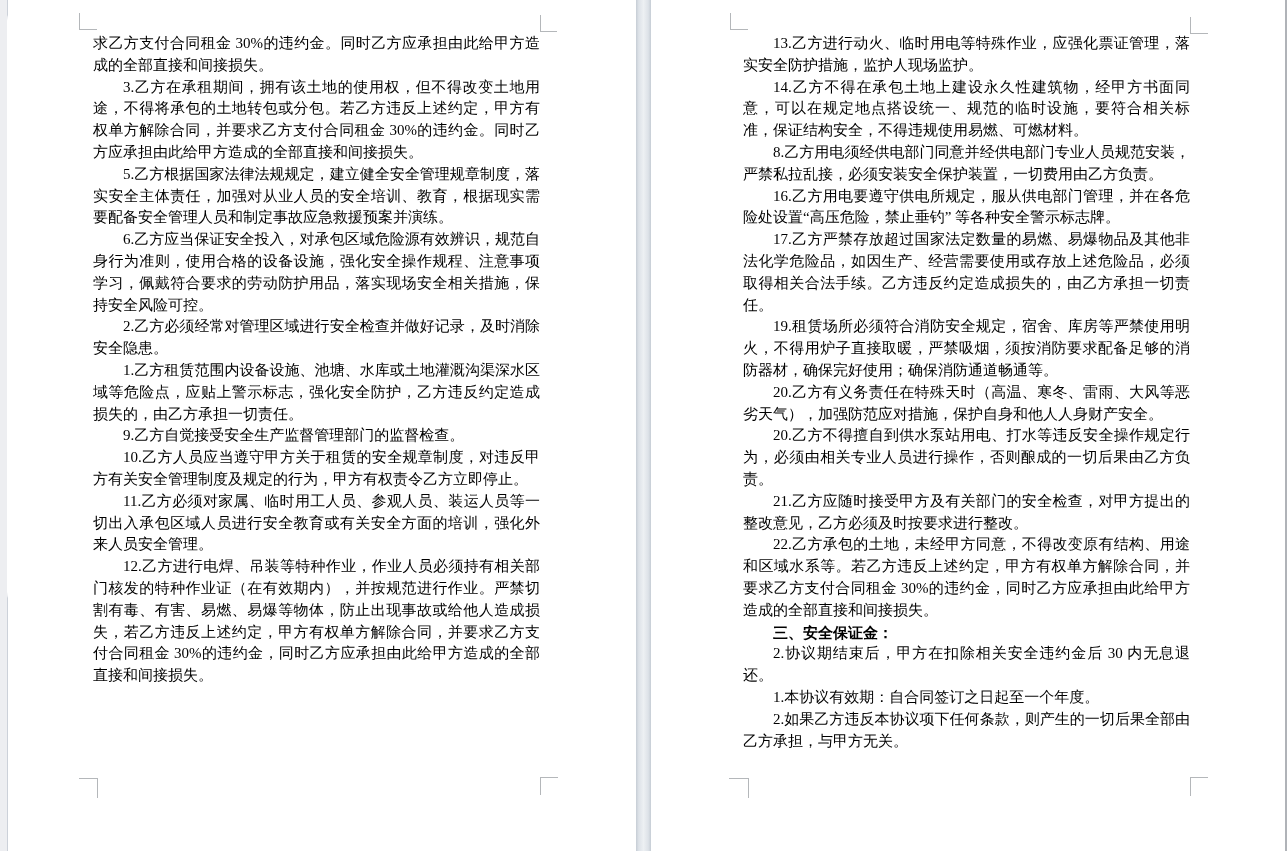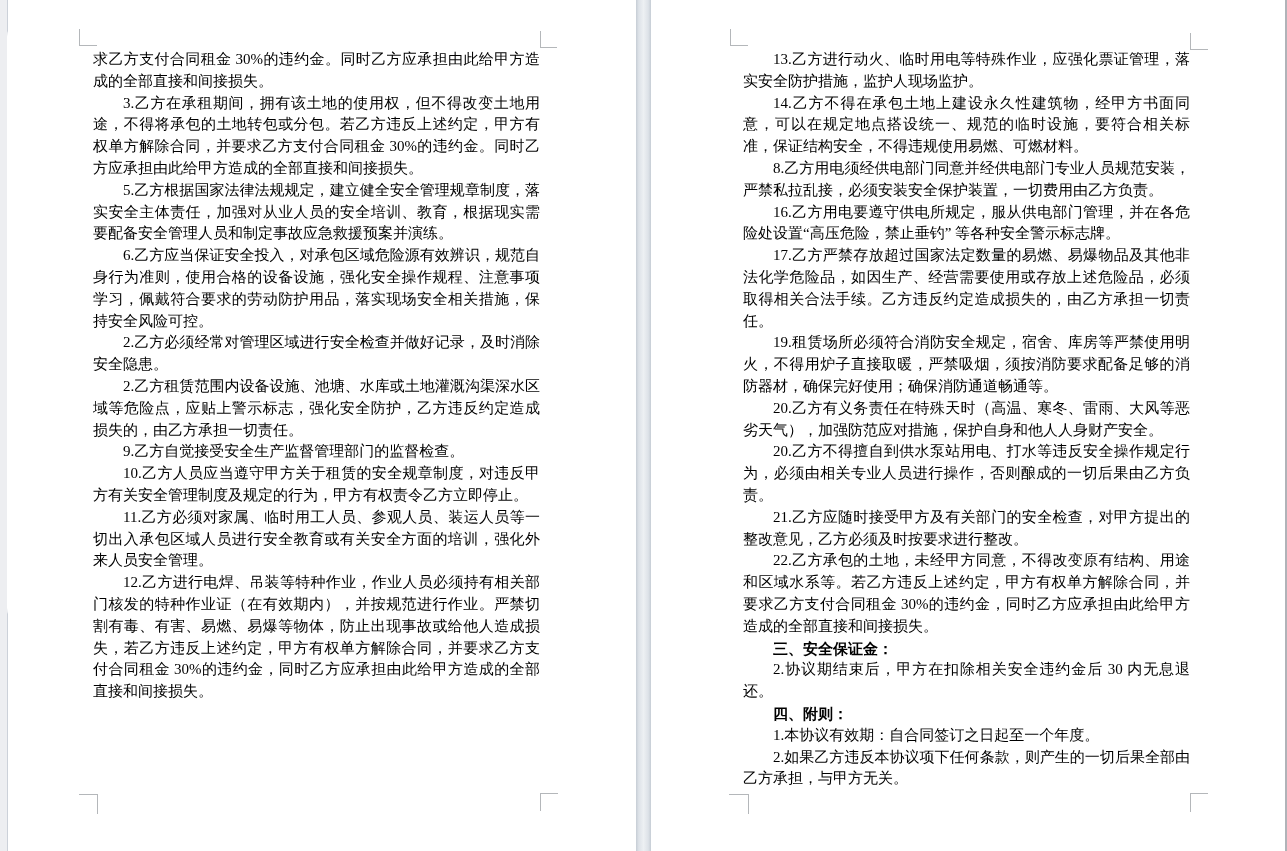--- a/index.html
+++ b/index.html
@@ -17,21 +17,21 @@
   .edge-right {
     position: absolute; left: 1285px; top: 0; width: 2px; height: 851px;
     background: #b0b3b8;
   }
   .page-gap {
     position: absolute; left: 636px; top: 0; width: 15px; height: 851px;
     background: linear-gradient(to right,
       #c6cdd5 0%, #dde2e8 18%, #edf0f3 50%, #dde2e8 82%, #c6cdd5 100%);
   }
   .page {
-    position: absolute; top: 16px; height: 613px; background: #ffffff; border-radius: 21px;
+    position: absolute; top: 0; height: 613px; background: #ffffff; border-radius: 21px;
   }
   .page1 { left: 7px; width: 629px; }
   .page2 { left: 651px; width: 634px; }
   .textcol {
     position: absolute; top: 33px; width: 447px;
     font-size: 15px; line-height: 21.8px; color: #000;
     text-align: justify; text-justify: inter-ideograph;
     word-break: break-all;
   }
   .page1 .textcol { left: 86px; }
@@ -65,21 +65,21 @@
   <div class="cropmark cm-tl"></div>
   <div class="cropmark cm-tr"></div>
   <div class="cropmark cm-bl"></div>
   <div class="cropmark cm-br"></div>
   <div class="textcol">
       <p class="para noindent">求乙方支付合同租金 30%的违约金。同时乙方应承担由此给甲方造成的全部直接和间接损失。</p>
       <p class="para">3.乙方在承租期间，拥有该土地的使用权，但不得改变土地用途，不得将承包的土地转包或分包。若乙方违反上述约定，甲方有权单方解除合同，并要求乙方支付合同租金 30%的违约金。同时乙方应承担由此给甲方造成的全部直接和间接损失。</p>
       <p class="para">5.乙方根据国家法律法规规定，建立健全安全管理规章制度，落实安全主体责任，加强对从业人员的安全培训、教育，根据现实需要配备安全管理人员和制定事故应急救援预案并演练。</p>
       <p class="para">6.乙方应当保证安全投入，对承包区域危险源有效辨识，规范自身行为准则，使用合格的设备设施，强化安全操作规程、注意事项学习，佩戴符合要求的劳动防护用品，落实现场安全相关措施，保持安全风险可控。</p>
       <p class="para">2.乙方必须经常对管理区域进行安全检查并做好记录，及时消除安全隐患。</p>
-      <p class="para">2.乙方租赁范围内设备设施、池塘、水库或土地灌溉沟渠深水区域等危险点，应贴上警示标志，强化安全防护，乙方违反约定造成损失的，由乙方承担一切责任。</p>
+      <p class="para">1.乙方租赁范围内设备设施、池塘、水库或土地灌溉沟渠深水区域等危险点，应贴上警示标志，强化安全防护，乙方违反约定造成损失的，由乙方承担一切责任。</p>
       <p class="para">9.乙方自觉接受安全生产监督管理部门的监督检查。</p>
       <p class="para">10.乙方人员应当遵守甲方关于租赁的安全规章制度，对违反甲方有关安全管理制度及规定的行为，甲方有权责令乙方立即停止。</p>
       <p class="para">11.乙方必须对家属、临时用工人员、参观人员、装运人员等一切出入承包区域人员进行安全教育或有关安全方面的培训，强化外来人员安全管理。</p>
       <p class="para">12.乙方进行电焊、吊装等特种作业，作业人员必须持有相关部门核发的特种作业证（在有效期内），并按规范进行作业。严禁切割有毒、有害、易燃、易爆等物体，防止出现事故或给他人造成损失，若乙方违反上述约定，甲方有权单方解除合同，并要求乙方支付合同租金 30%的违约金，同时乙方应承担由此给甲方造成的全部直接和间接损失。</p>
     </div>
 </div>
 
 <div class="page-gap"></div>
 
 <div class="page page2">
@@ -93,19 +93,18 @@
       <p class="para">8.乙方用电须经供电部门同意并经供电部门专业人员规范安装，严禁私拉乱接，必须安装安全保护装置，一切费用由乙方负责。</p>
       <p class="para">16.乙方用电要遵守供电所规定，服从供电部门管理，并在各危险处设置“高压危险，禁止垂钓” 等各种安全警示标志牌。</p>
       <p class="para">17.乙方严禁存放超过国家法定数量的易燃、易爆物品及其他非法化学危险品，如因生产、经营需要使用或存放上述危险品，必须取得相关合法手续。乙方违反约定造成损失的，由乙方承担一切责任。</p>
       <p class="para">19.租赁场所必须符合消防安全规定，宿舍、库房等严禁使用明火，不得用炉子直接取暖，严禁吸烟，须按消防要求配备足够的消防器材，确保完好使用；确保消防通道畅通等。</p>
       <p class="para">20.乙方有义务责任在特殊天时（高温、寒冬、雷雨、大风等恶劣天气），加强防范应对措施，保护自身和他人人身财产安全。</p>
       <p class="para">20.乙方不得擅自到供水泵站用电、打水等违反安全操作规定行为，必须由相关专业人员进行操作，否则酿成的一切后果由乙方负责。</p>
       <p class="para">21.乙方应随时接受甲方及有关部门的安全检查，对甲方提出的整改意见，乙方必须及时按要求进行整改。</p>
       <p class="para">22.乙方承包的土地，未经甲方同意，不得改变原有结构、用途和区域水系等。若乙方违反上述约定，甲方有权单方解除合同，并要求乙方支付合同租金 30%的违约金，同时乙方应承担由此给甲方造成的全部直接和间接损失。</p>
       <p class="para bold">三、安全保证金：</p>
       <p class="para">2.协议期结束后，甲方在扣除相关安全违约金后 30 内无息退还。</p>
-      <p class="para bold">四、附则：</p>
       <p class="para">1.本协议有效期：自合同签订之日起至一个年度。</p>
       <p class="para">2.如果乙方违反本协议项下任何条款，则产生的一切后果全部由乙方承担，与甲方无关。</p>
     </div>
 </div>
 
 <div class="edge-right"></div>
 
 </body></html>

